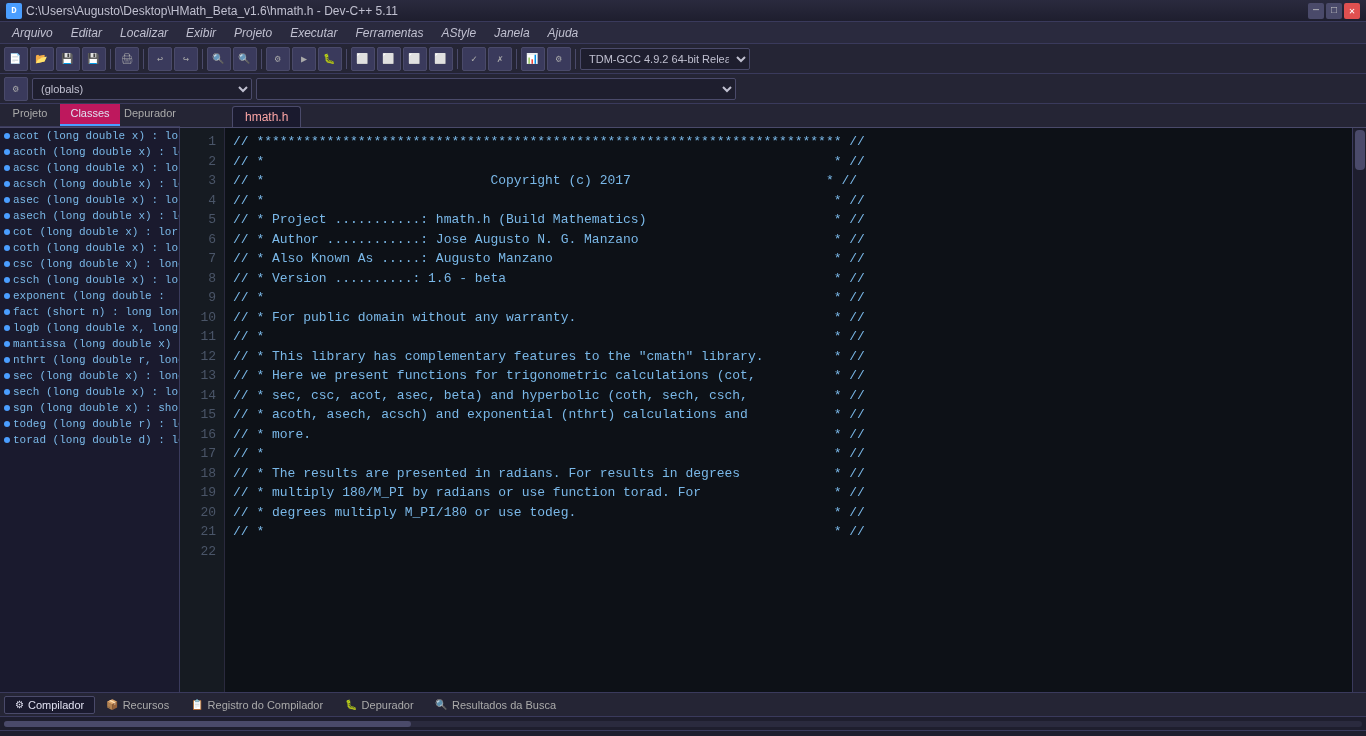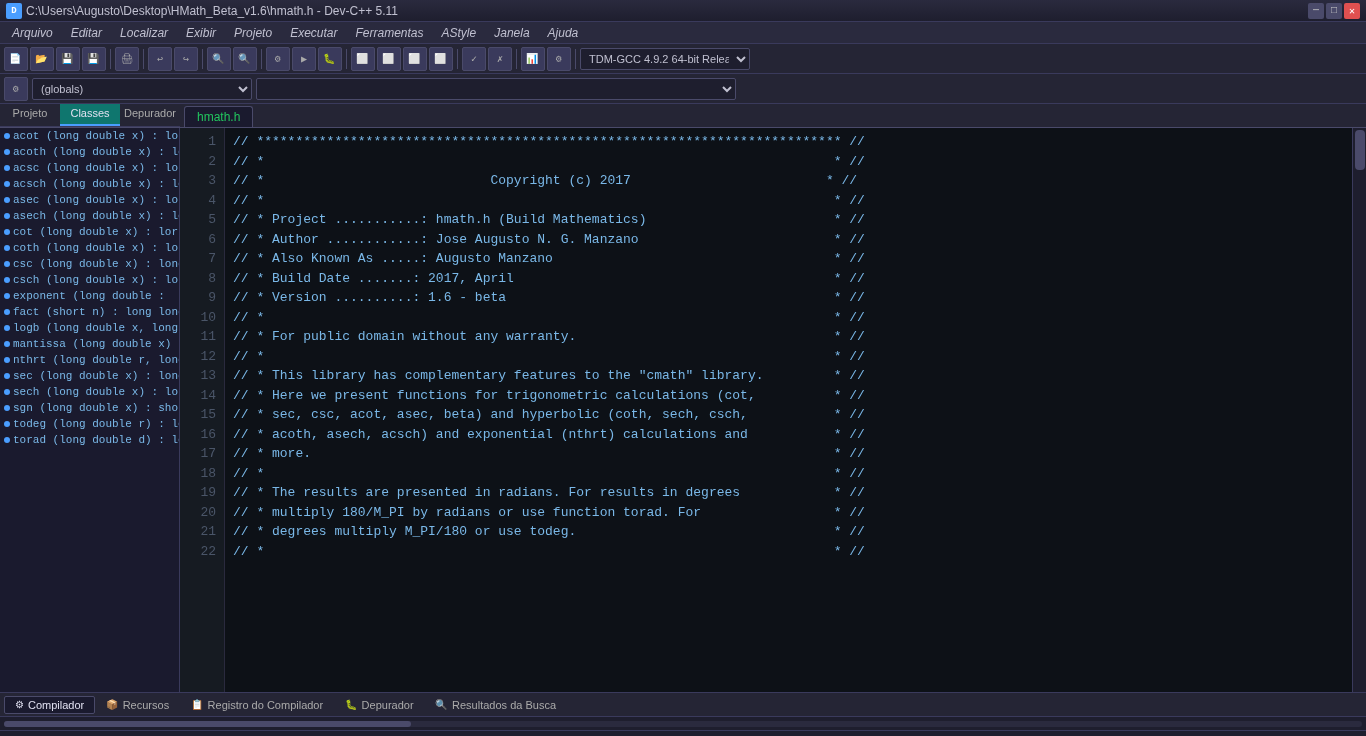--- a/index.html
+++ b/index.html
@@ -133,21 +133,22 @@
       font-size: 12px;
       font-family: 'Segoe UI', sans-serif;
       cursor: pointer;
       border: 1px solid #4a4a6a;
       border-bottom: none;
       border-radius: 3px 3px 0 0;
       margin-right: 2px;
     }
     .tab-active {
       background: #1a1a2e;
-      color: #22c55e;
+      color: #fca5a5;
+      margin-left: 48px;
     }
 
     
     .main-layout {
       display: flex;
       height: calc(736px - 22px - 22px - 30px - 30px - 24px - 24px - 20px);
     }
 
     
     .sidebar {
@@ -166,21 +167,21 @@
       flex: 1;
       text-align: center;
       padding: 3px 2px;
       font-size: 11px;
       font-family: 'Segoe UI', sans-serif;
       cursor: pointer;
       color: #aaa;
     }
     .sidebar-tab-active {
       color: #e0e0f0;
-      background: #0f766e;
+      background: #be185d;
       border-bottom: 2px solid #4a9eff;
     }
     .sidebar-item {
       padding: 2px 4px;
       font-size: 11px;
       color: #7ab8e8;
       cursor: pointer;
       white-space: nowrap;
       overflow: hidden;
       text-overflow: ellipsis;
@@ -509,21 +510,20 @@
       </div>
 
     <div class="code-content" id="code-content">
         <div class="code-line">// *************************************************************************** //</div>
         <div class="code-line">// *                                                                         * //</div>
         <div class="code-line">// *                             Copyright (c) 2017                         * //</div>
         <div class="code-line">// *                                                                         * //</div>
         <div class="code-line">// * Project ...........: hmath.h (Build Mathematics)                        * //</div>
         <div class="code-line">// * Author ............: Jose Augusto N. G. Manzano                         * //</div>
         <div class="code-line">// * Also Known As .....: Augusto Manzano                                    * //</div>
-        <div class="code-line">// * Build Date .......: 2017, April                                         * //</div>
         <div class="code-line">// * Version ..........: 1.6 - beta                                          * //</div>
         <div class="code-line">// *                                                                         * //</div>
         <div class="code-line">// * For public domain without any warranty.                                 * //</div>
         <div class="code-line">// *                                                                         * //</div>
         <div class="code-line">// * This library has complementary features to the "cmath" library.         * //</div>
         <div class="code-line">// * Here we present functions for trigonometric calculations (cot,          * //</div>
         <div class="code-line">// * sec, csc, acot, asec, beta) and hyperbolic (coth, sech, csch,           * //</div>
         <div class="code-line">// * acoth, asech, acsch) and exponential (nthrt) calculations and           * //</div>
         <div class="code-line">// * more.                                                                   * //</div>
         <div class="code-line">// *                                                                         * //</div>

